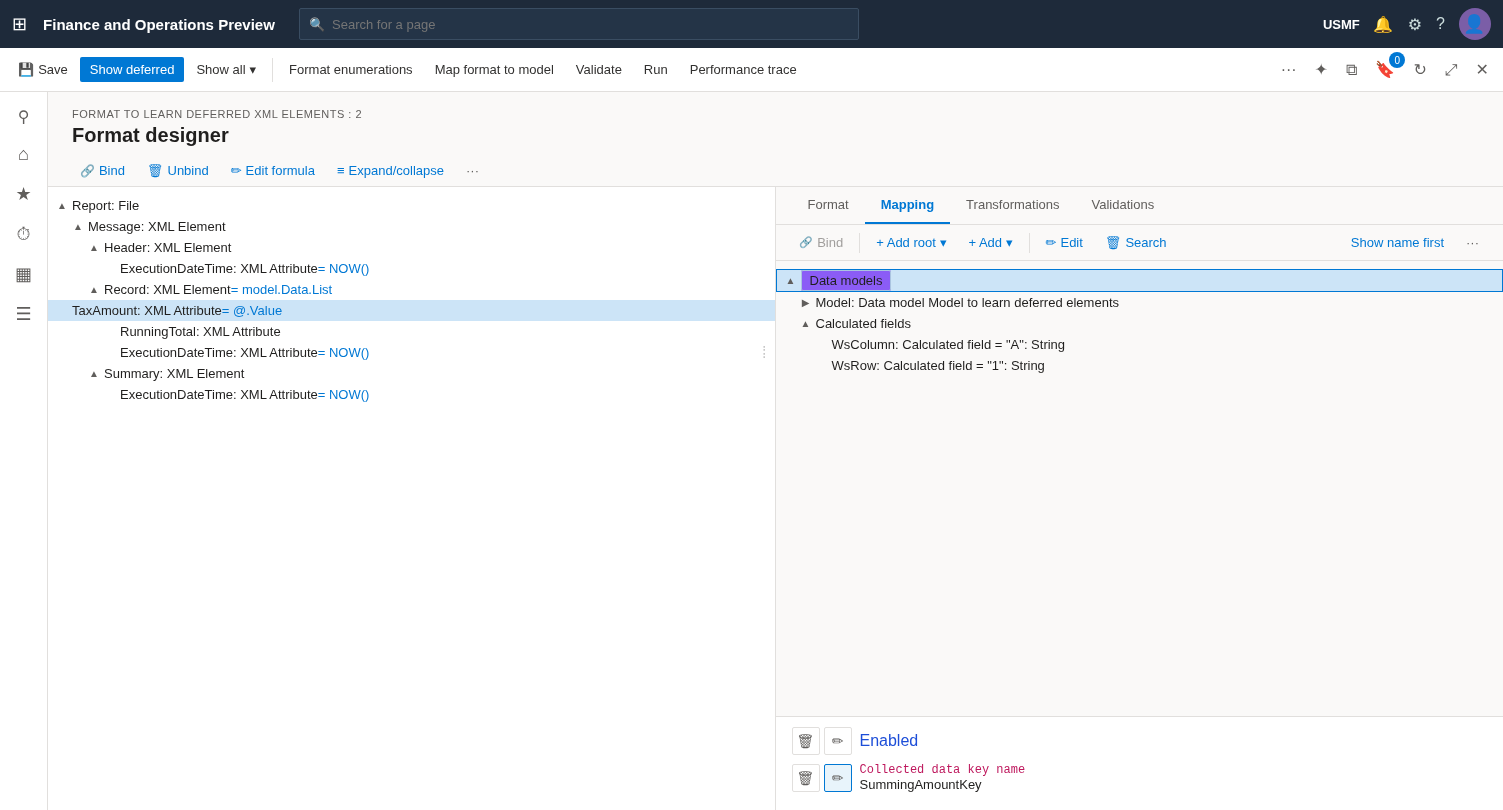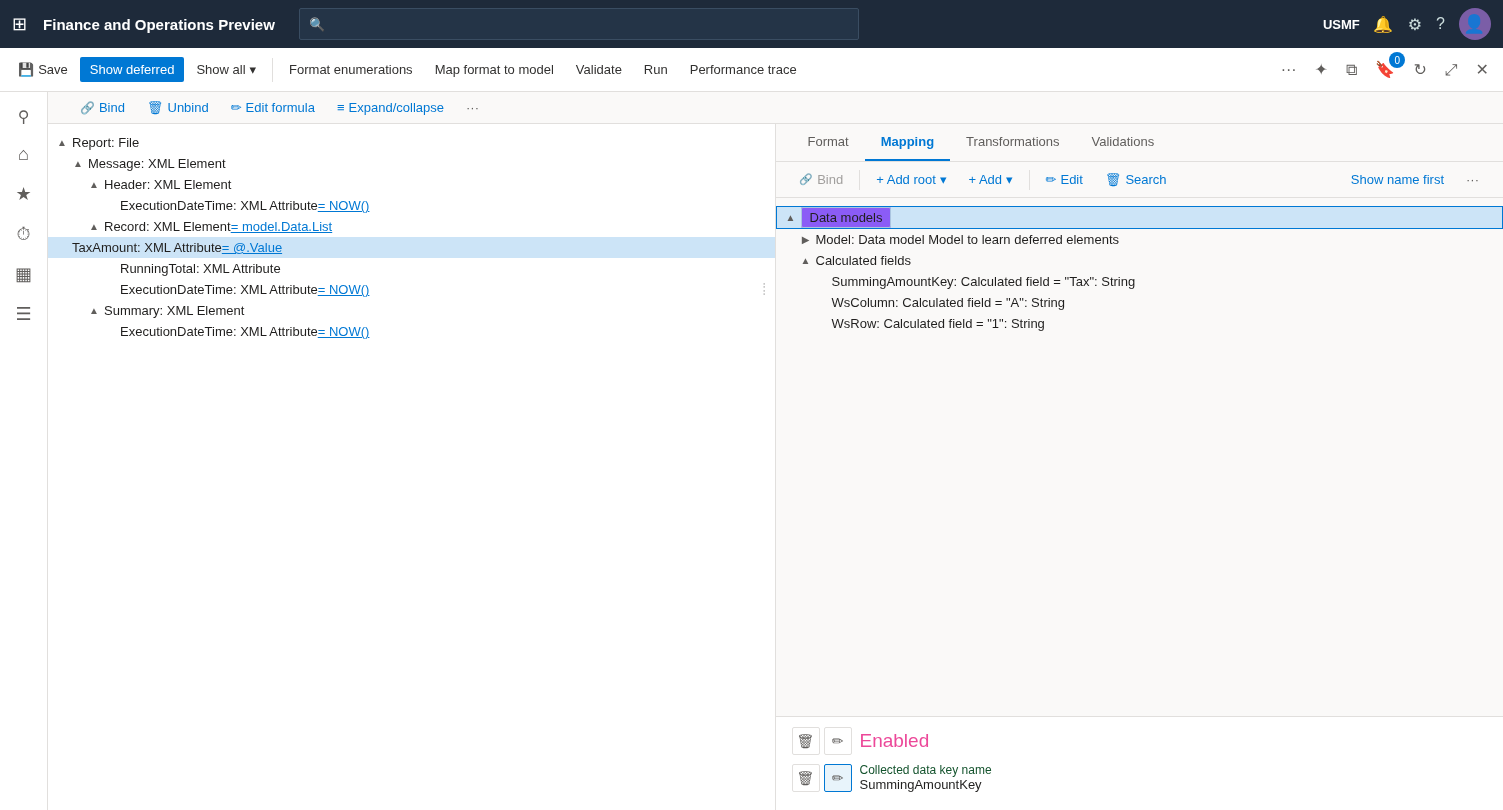--- a/index.html
+++ b/index.html
@@ -178,21 +178,21 @@
       align-items: center;
       padding: 3px 8px;
       cursor: pointer;
       white-space: nowrap;
       font-size: 13px;
       color: #201f1e;
     }
     .tree-item.selected { background: #cce4f7; }
     .tree-item .toggle { color: #605e5c; font-size: 10px; margin-right: 4px; width: 12px; text-align: center; }
     .tree-item .label { }
-    .tree-item .formula { color: #0078d4; text-decoration: underline; }
+    .tree-item .formula { color: #0078d4; }
 
     
     .right-panel {
       flex: 1;
       display: flex;
       flex-direction: column;
       background: #faf9f8;
       overflow: hidden;
       justify-content: space-between;
     }
@@ -271,21 +271,21 @@
       display: flex; gap: 4px;
     }
     .field-icon-btn {
       width: 28px; height: 28px;
       border: 1px solid #e1dfdd;
       background: #fff;
       border-radius: 2px;
       display: flex; align-items: center; justify-content: center;
       cursor: pointer; font-size: 14px; color: #605e5c;
     }
-    .field-label { color: #ec4899; font-size: 19px; }
+    .field-label { color: #1d4ed8; font-size: 16px; }
     .field-value { color: #201f1e; font-size: 13px; font-weight: 500; }
 
     
     .drag-handle {
       position: absolute;
       right: 8px;
       color: #c7c7c7;
       font-size: 16px;
     }
 
@@ -298,20 +298,21 @@
     }
   </style>
 </head>
 <body>
 
 <div class="top-nav">
   <span class="app-grid">⊞</span>
   <span class="app-title">Finance and Operations Preview</span>
   <div class="search-bar">
     <span style="font-size:13px;">🔍</span>
+    <input type="text" placeholder="Search for a page" style="">
   </div>
   <div class="nav-right">
     <span class="username">USMF</span>
     <span class="icon-btn">🔔</span>
     <span class="icon-btn">⚙</span>
     <span class="icon-btn">?</span>
     <div class="avatar">
       <span style="font-size:18px;">👤</span>
     </div>
   </div>
@@ -364,20 +365,24 @@
   <button class="filter-btn">⚲</button>
   <div class="side-icon">⌂</div>
   <div class="side-icon">★</div>
   <div class="side-icon">⏱</div>
   <div class="side-icon">▦</div>
   <div class="side-icon">☰</div>
 </div>
 
 <div class="main">
 
+  <div class="page-header">
+    <div class="breadcrumb">FORMAT TO LEARN DEFERRED XML ELEMENTS : 2</div>
+    <h1>Format designer</h1>
+  </div>
 
   <div class="sub-toolbar">
     <button class="sub-btn">
       <span style="font-size:12px;">🔗</span>
       <span>Bind</span>
     </button>
     <button class="sub-btn">
       <span>🗑</span>
       <span>Unbind</span>
     </button>
@@ -494,24 +499,20 @@
           <div class="model-item" style="padding-left: 24px;">
             <span class="toggle">▶</span>
             <span class="label">Model: Data model Model to learn deferred elements</span>
           </div>
           <div class="model-item" style="padding-left: 24px;">
             <span class="toggle">▲</span>
             <span class="label">Calculated fields</span>
           </div>
           <div class="model-item" style="padding-left: 40px;">
             <span class="toggle"></span>
-            <span class="label">SummingAmountKey: Calculated field = "Tax": String</span>
-          </div>
-          <div class="model-item" style="padding-left: 40px;">
-            <span class="toggle"></span>
             <span class="label">WsColumn: Calculated field = "A": String</span>
           </div>
           <div class="model-item" style="padding-left: 40px;">
             <span class="toggle"></span>
             <span class="label">WsRow: Calculated field = "1": String</span>
           </div>
         </div>
 
       <div class="right-bottom">
         <div class="field-row">
@@ -521,21 +522,21 @@
           </div>
           <span class="field-label">Enabled</span>
         </div>
         <div class="field-row" style="flex-direction:column; align-items:flex-start;">
           <div style="display:flex; align-items:center; gap:8px;">
             <div class="field-actions">
               <button class="field-icon-btn">🗑</button>
               <button class="field-icon-btn" style="background:#e8f4fb; border-color:#0078d4;">✏</button>
             </div>
             <div>
-              <div class="field-label" style="color:#14532d; font-size:12px;">Collected data key name</div>
+              <div class="field-label" style="color:#be185d; font-size:12px;font-family:Liberation Mono, monospace;">Collected data key name</div>
               <div class="field-value">SummingAmountKey</div>
             </div>
           </div>
         </div>
       </div>
 
     </div>
   </div>
 </div>
 

